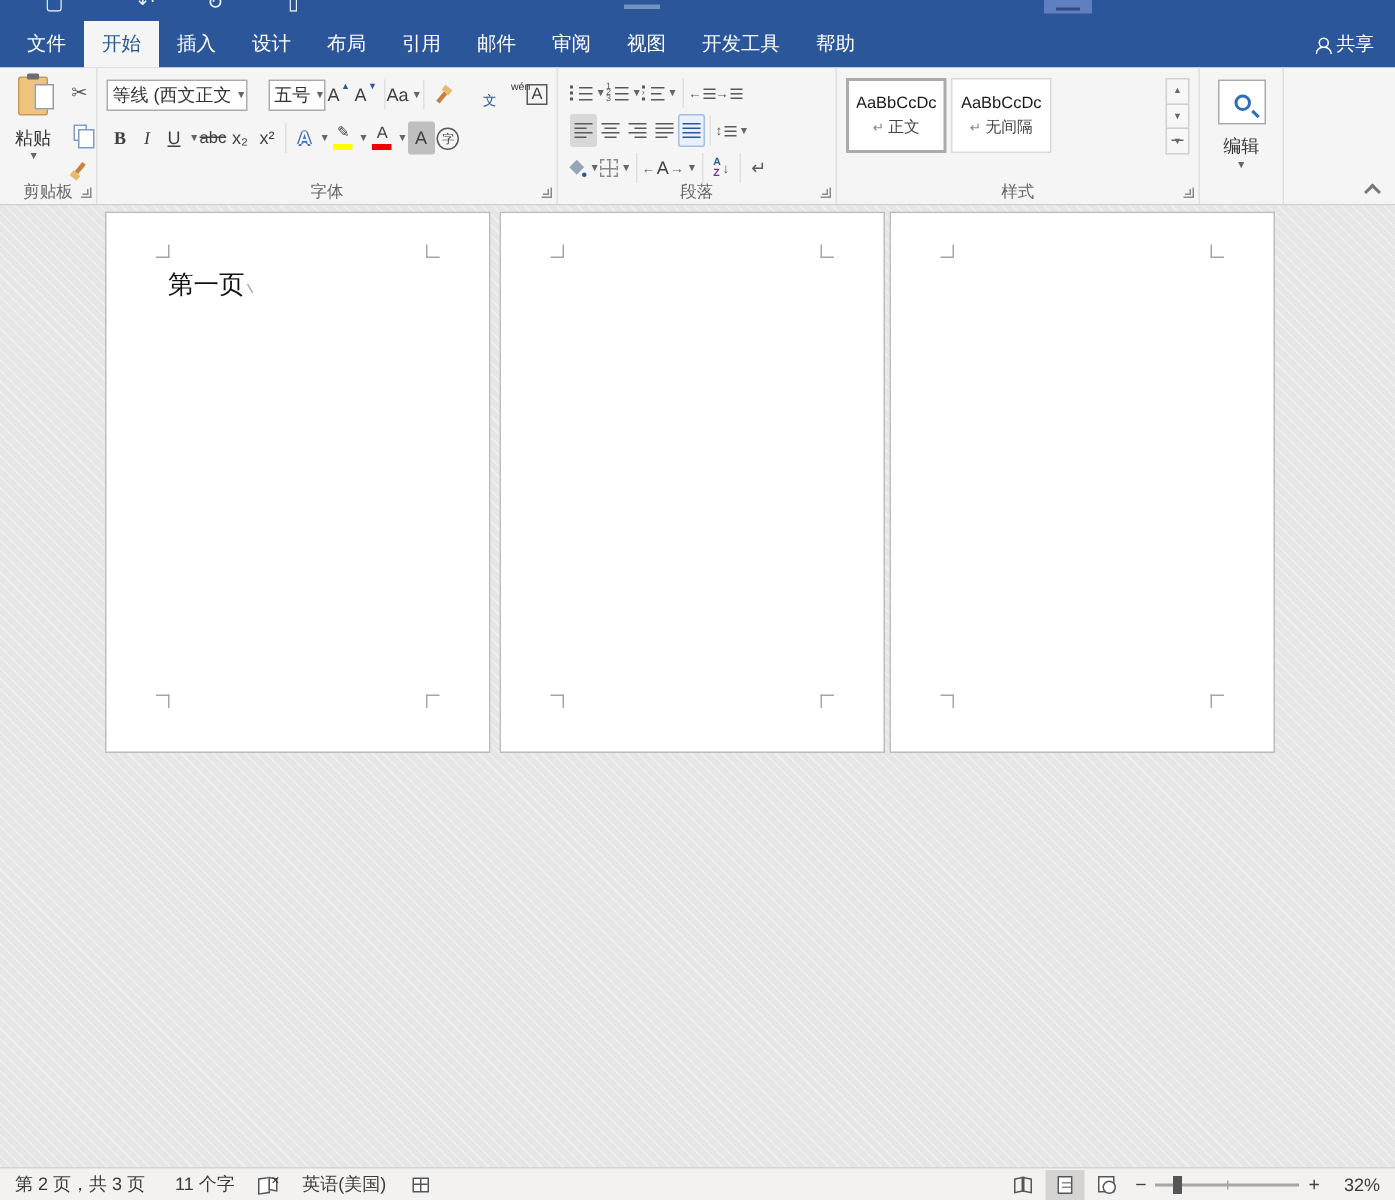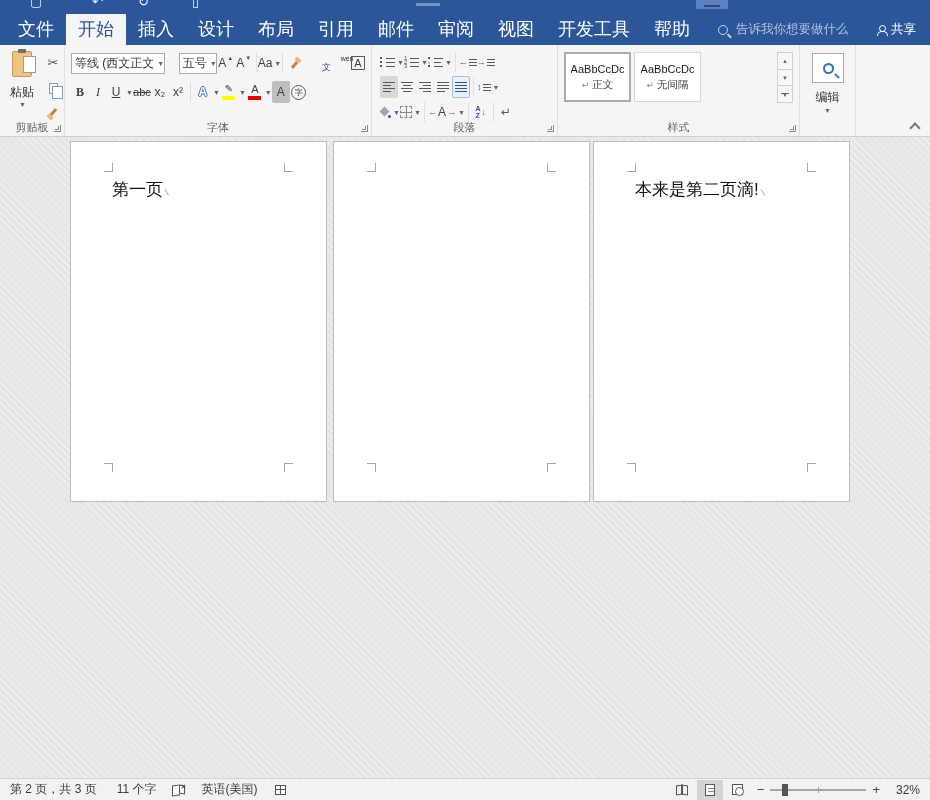--- a/index.html
+++ b/index.html
@@ -9,21 +9,21 @@
 
   
   .titlebar { position:absolute; top:0; left:0; width:930px; height:45px; background:#2b579a; }
   .qat { position:absolute; top:0; left:0; height:14px; width:100%; overflow:hidden; }
   .qat-ic { position:absolute; top:-6px; color:rgba(255,255,255,.92); font-size:13px; }
   .title-ghost { position:absolute; top:3px; left:416px; width:24px; height:3px; background:rgba(255,255,255,.35); }
   .tb-btn-sliver { position:absolute; top:0; left:696px; width:32px; height:9px; background:#5f7fc0; }
   .tb-btn-sliver i { position:absolute; left:8px; top:5px; width:16px; height:2px; background:#2f4a7d; display:block; }
 
   .tabs { position:absolute; left:0; bottom:0; height:31px; width:100%; display:flex; align-items:stretch; padding-left:6px; }
-  .tab { color:#fff; font-size:18px; line-height:31px; padding:0 12px; cursor:default; white-space:nowrap; }
+  .tab { color:#fff; font-size:13px; line-height:31px; padding:0 12px; cursor:default; white-space:nowrap;font-family:Liberation Mono, monospace; }
   .tab.active { background:#f5f5f5; color:#2b579a; }
   .tb-search { display:flex; align-items:center; margin-left:16px; gap:8px; }
   .mag { width:10px; height:10px; border:1.5px solid #c7d2e8; border-radius:50%; position:relative; display:inline-block; }
   .mag::after { content:""; position:absolute; width:5px; height:1.5px; background:#c7d2e8; transform:rotate(45deg); left:8px; top:9px; }
   .tb-search span { color:#b6c3de; font-size:12.5px; }
   .tb-share { margin-left:auto; display:flex; align-items:center; gap:5px; color:#fff; font-size:12.5px; padding-right:14px; }
   .person { width:9px; height:9px; position:relative; display:inline-block; }
   .person::before { content:""; position:absolute; top:0; left:2px; width:5px; height:5px; border:1px solid #fff; border-radius:50%; }
   .person::after { content:""; position:absolute; bottom:-2px; left:0; width:9px; height:4px; border:1px solid #fff; border-bottom:none; border-radius:5px 5px 0 0; }
 
@@ -194,24 +194,20 @@
       <span class="tab active">开始</span>
       <span class="tab">插入</span>
       <span class="tab">设计</span>
       <span class="tab">布局</span>
       <span class="tab">引用</span>
       <span class="tab">邮件</span>
       <span class="tab">审阅</span>
       <span class="tab">视图</span>
       <span class="tab">开发工具</span>
       <span class="tab">帮助</span>
-      <span class="tb-search">
-        <i class="mag"></i>
-        <span>告诉我你想要做什么</span>
-      </span>
       <span class="tb-share">
         <i class="person"></i>
         <span>共享</span>
       </span>
     </div>
   </div>
 
   <div class="ribbon">
 
     <div class="rgroup g-clip">
@@ -489,21 +485,20 @@
     <span class="mk bl"></span>
     <span class="mk br"></span>
     <span class="ptext"><span></span></span>
   </div>
 
   <div class="page p3">
     <span class="mk tl"></span>
     <span class="mk tr"></span>
     <span class="mk bl"></span>
     <span class="mk br"></span>
-    <span class="ptext"><span>本来是第二页滴!</span><span class="endmark"></span></span>
   </div>
 
   <div class="statusbar">
     <span class="sb-item">第 2 页，共 3 页</span>
     <span class="sb-item">11 个字</span>
     <span class="bookic">
         <i></i>
       </span>
     <span class="sb-item">英语(美国)</span>
     <span class="macroic"></span>

